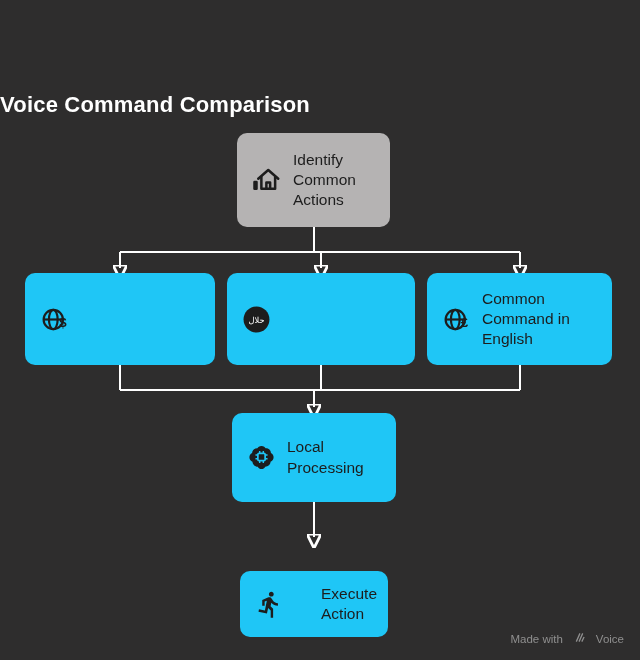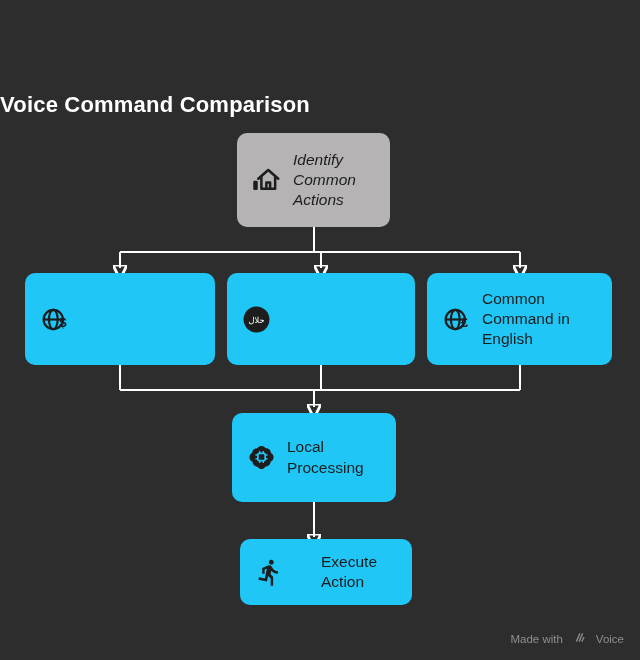--- a/index.html
+++ b/index.html
@@ -19,33 +19,33 @@
 
   svg.connectors { position:absolute; left:0; top:0; }
   svg.connectors path { stroke:#ffffff; stroke-width:2; fill:none; }
 
   .node {
     position:absolute; display:flex; align-items:center; gap:11px;
     padding-left:15px; border-radius:10px;
     color:#1d1d1d; font-size:15.5px; line-height:1.3; font-weight:400;
   }
   .node.blue { background:#1fc6f6; }
-  .node.gray { background:#b5b3b3;font-style:italic; }
+  .node.gray { background:#b5b3b3; }
   .node .icon { flex:0 0 auto; display:flex; align-items:center; }
   .node .label { display:block; }
 
   #node-identify   { left:237px; top:133px; width:153px; height:94px; }
   #node-identify .label { width:80px; }
   #node-arabic     { left:25px;  top:273px; width:190px; height:92px; }
   #node-urdu       { left:227px; top:273px; width:188px; height:92px; }
   #node-english    { left:427px; top:273px; width:185px; height:92px; }
   .row3 .label, #node-arabic .label, #node-urdu .label, #node-english .label { width:92px; }
   #node-processing { left:232px; top:413px; width:164px; height:89px; }
   #node-processing .label { width:90px; }
-  #node-execute    { left:240px; top:539px; width:172px; height:66px;gap:37px; }
+  #node-execute    { left:240px; top:571px; width:148px; height:66px;gap:37px; }
   #node-execute .label { width:72px; }
 
   .watermark {
     position:absolute; right:16px; bottom:15px;
     display:flex; align-items:center; gap:11px;
     color:#8f8f8f; font-size:11.5px;
   }
 </style>
 </head>
 <body>

